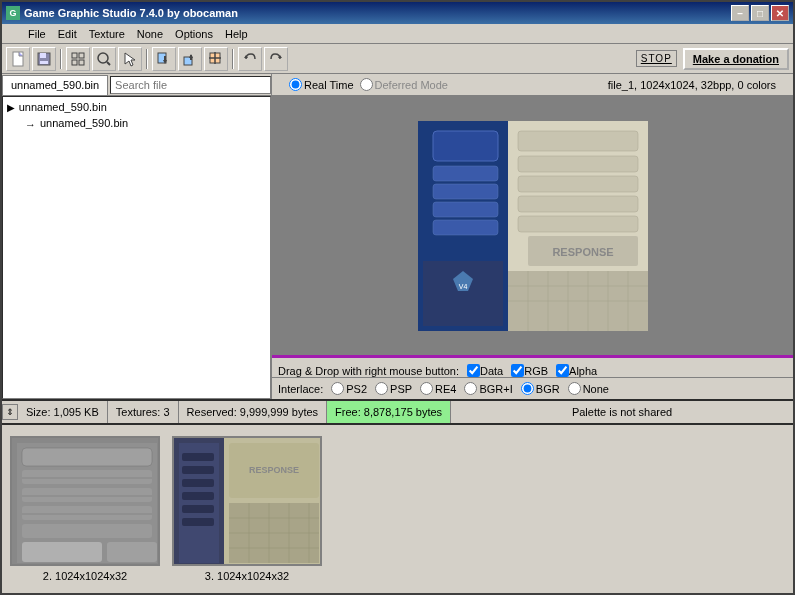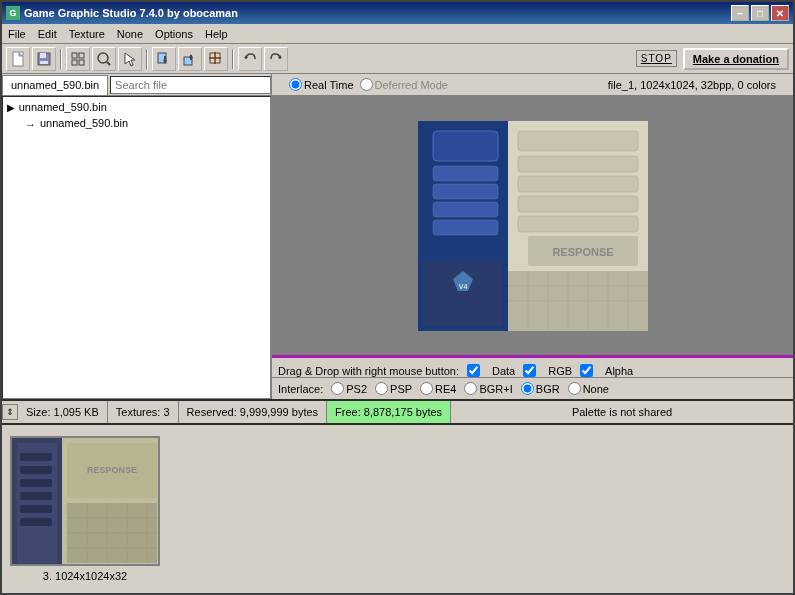--- a/index.html
+++ b/index.html
@@ -26,21 +26,21 @@
     }
     .title-btn.close { background: #c0504d; color: white; }
 
     
     #menubar {
       background: #d4d0c8;
       height: 20px;
       display: flex;
       align-items: center;
       border-bottom: 1px solid #808080;
-      padding: 0 0;
+      padding: 0 20px;
     }
     .menu-item {
       padding: 2px 6px;
       cursor: pointer;
       font-size: 11px;
     }
 
     
     #toolbar {
       background: #d4d0c8;
@@ -149,21 +149,21 @@
     #dnd-bar {
       background: #d4d0c8;
       height: 22px;
       border-top: 3px solid #a21caf;
       display: flex;
       align-items: flex-end;
       padding: 0 6px;
       gap: 8px;
       font-size: 11px;
     }
-    .checkbox-label { display: flex; align-items: center; gap: 12px; }
+    .checkbox-label { display: flex; align-items: center; gap: 0; }
 
     #interlace-bar {
       background: #d4d0c8;
       height: 22px;
       border-top: 1px solid #808080;
       display: flex;
       align-items: center;
       padding: 0 6px;
       gap: 8px;
       font-size: 11px;
@@ -474,20 +474,40 @@
       <span>Free: 8,878,175 bytes</span>
     </div>
     <div class="status-palette">
       <span>Palette is not shared</span>
     </div>
   </div>
 
   <div id="thumbnail-panel">
 
 
+    <div class="thumb-item">
+      <div class="thumb-img">
+        <svg width="150" height="130" viewBox="0 0 150 130" xmlns="http://www.w3.org/2000/svg">
+          <rect width="150" height="130" fill="#888"></rect>
+          <rect x="5" y="5" width="140" height="120" fill="#909090"></rect>
+          <rect x="10" y="10" width="130" height="18" rx="4" fill="#a0a0a0" stroke="#707070" stroke-width="0.5"></rect>
+          <rect x="10" y="32" width="130" height="14" rx="3" fill="#9a9a9a"></rect>
+          <rect x="10" y="50" width="130" height="14" rx="3" fill="#9a9a9a"></rect>
+          <rect x="10" y="68" width="130" height="14" rx="3" fill="#9a9a9a"></rect>
+          <rect x="10" y="86" width="130" height="14" rx="3" fill="#9a9a9a"></rect>
+          <rect x="10" y="104" width="80" height="20" rx="3" fill="#b0b0b0"></rect>
+          <rect x="95" y="104" width="50" height="20" rx="3" fill="#a0a0a0"></rect>
+
+          <line x1="10" y1="40" x2="140" y2="40" stroke="#707070" stroke-width="0.5"></line>
+          <line x1="10" y1="58" x2="140" y2="58" stroke="#707070" stroke-width="0.5"></line>
+          <line x1="10" y1="76" x2="140" y2="76" stroke="#707070" stroke-width="0.5"></line>
+        </svg>
+      </div>
+      <span class="thumb-label">2. 1024x1024x32</span>
+    </div>
 
     <div class="thumb-item">
       <div class="thumb-img">
         <svg width="150" height="130" viewBox="0 0 150 130" xmlns="http://www.w3.org/2000/svg">
           <rect width="150" height="130" fill="#b8b4a0"></rect>
           <rect x="0" y="0" width="50" height="130" fill="#3a4060"></rect>
           <rect x="5" y="5" width="40" height="120" fill="#404870"></rect>
 
           <rect x="8" y="15" width="32" height="8" rx="2" fill="#2a3050"></rect>
           <rect x="8" y="28" width="32" height="8" rx="2" fill="#2a3050"></rect>

